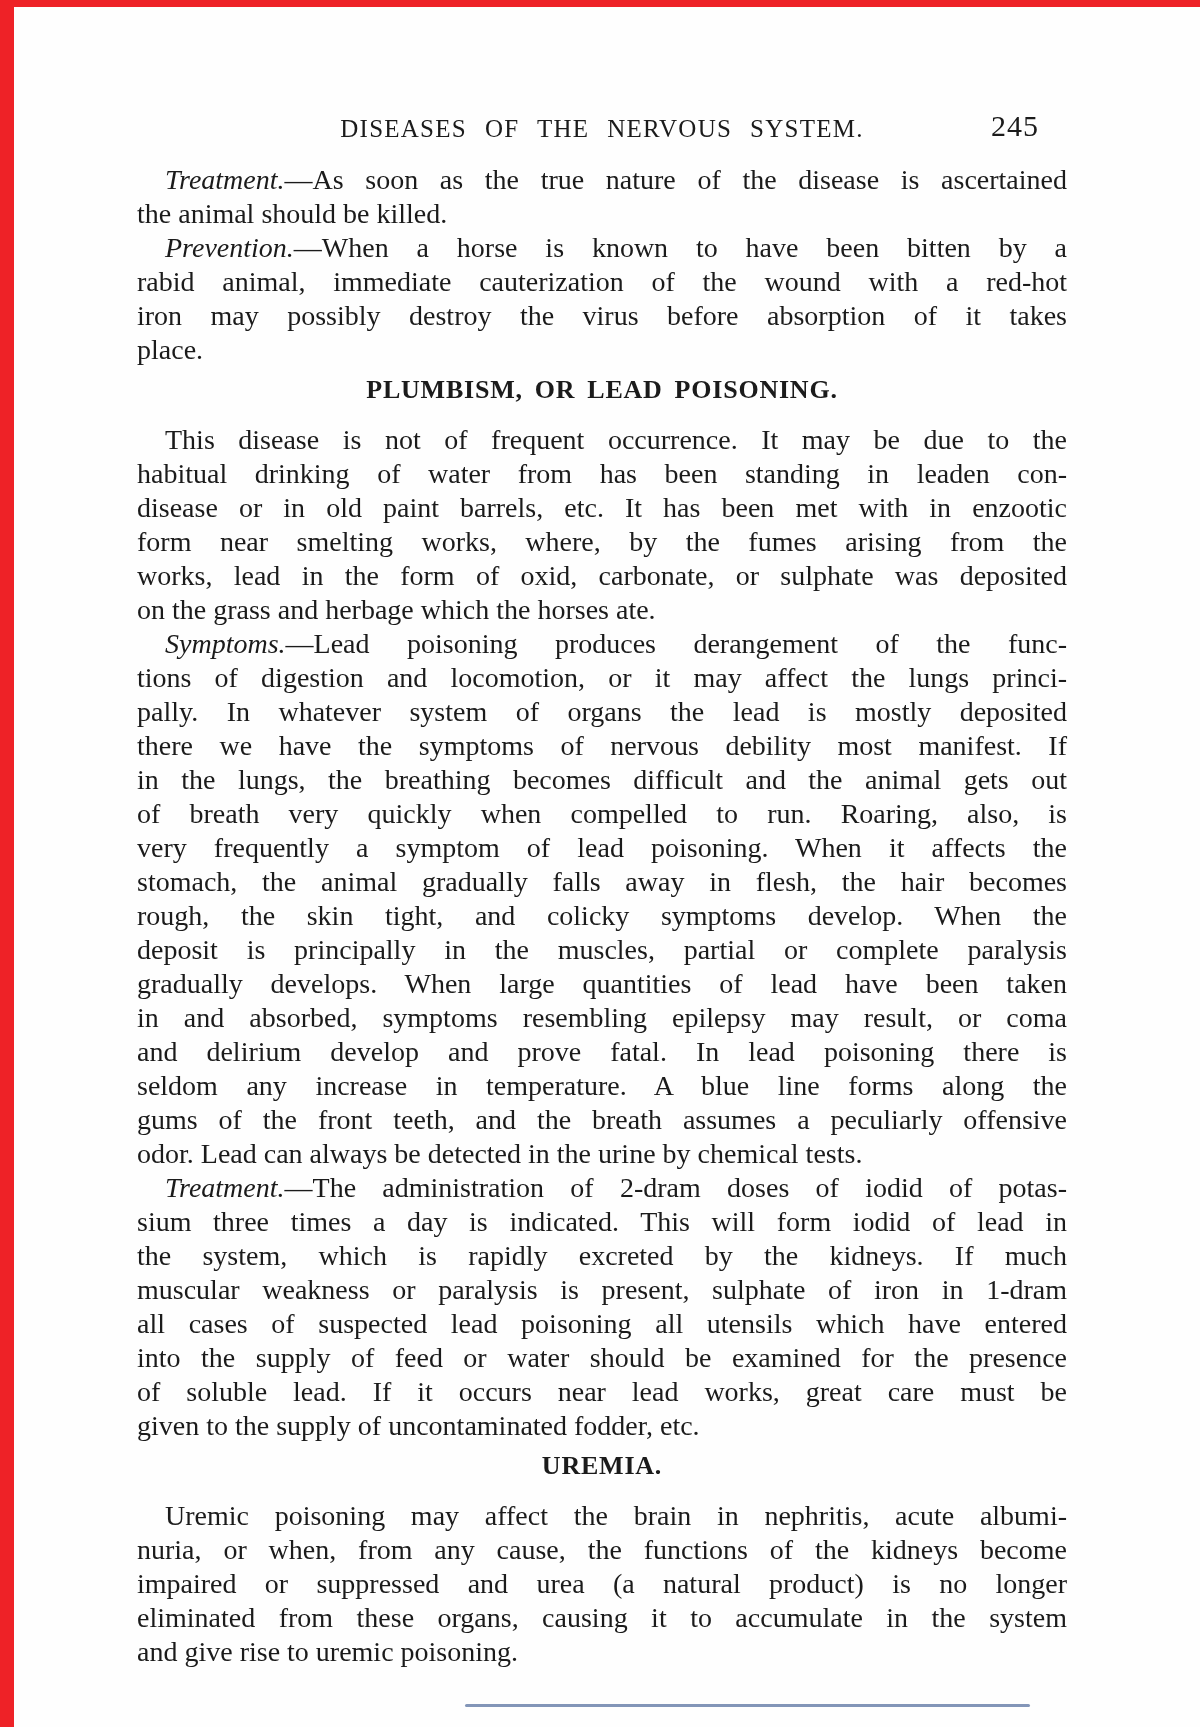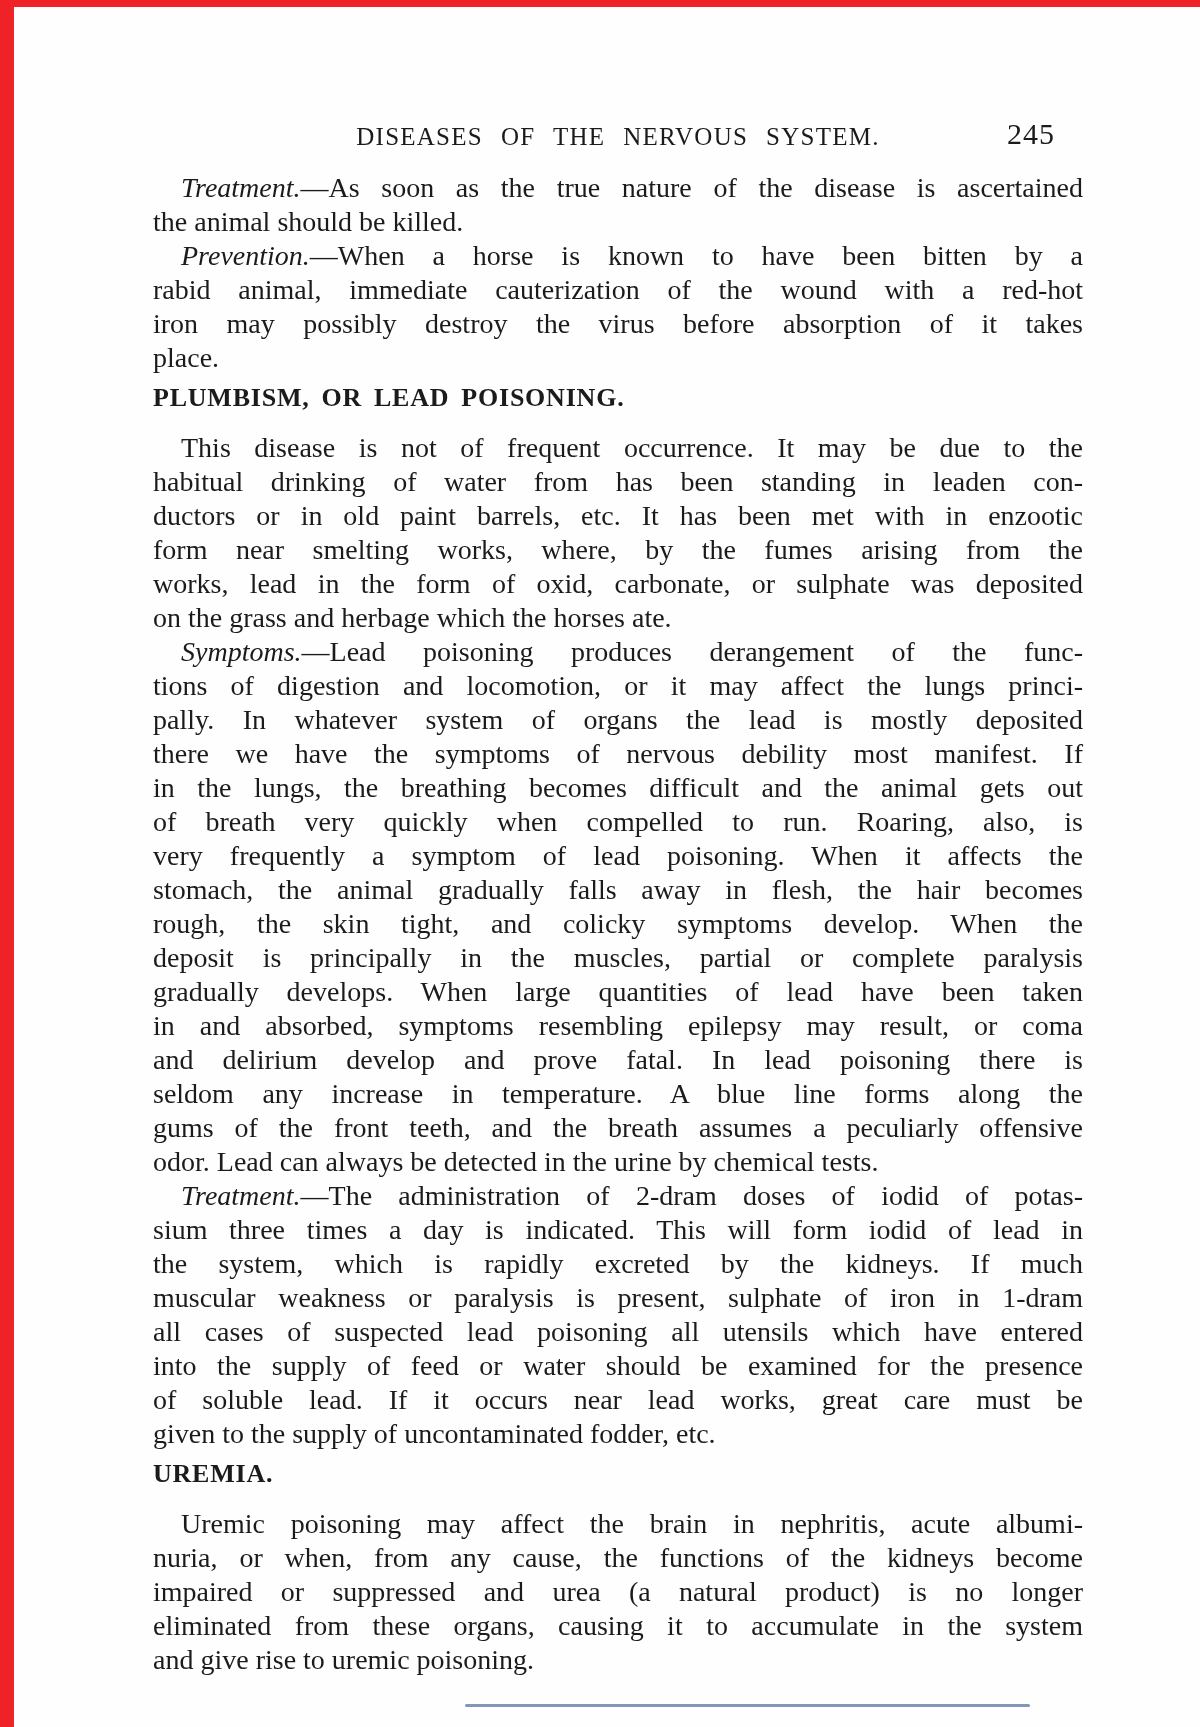--- a/index.html
+++ b/index.html
@@ -15,23 +15,22 @@
   .edge-left {
     position: absolute; left: 0; top: 0;
     width: 14px; height: 1727px;
   }
   .edge-top {
     position: absolute; left: 0; top: 0;
     width: 1200px; height: 7px;
   }
   .column {
     position: absolute;
-    left: 137px; top: 8px;
+    left: 137px; top: 0;
     width: 930px;
-    margin-left: 16px;
   }
   .running-head {
     position: relative;
     margin-top: 112px;
     height: 34px;
     font-size: 25px;
     line-height: 34px;
   }
   .rh-title {
     position: absolute; left: 0; right: 0;
@@ -52,21 +51,21 @@
   .line {
     height: 34px;
     line-height: 34px;
     text-align: justify;
     text-align-last: justify;
   }
   .line.last { text-align-last: auto; }
   .line.indent { text-indent: 28px; }
   .section-heading {
     font-weight: bold;
-    text-align: left;
+    text-align: center;
     font-size: 26px;
     line-height: 34px;
     margin: 6px 0 16px 0;
     letter-spacing: 0.03em;
     word-spacing: 0.18em;
   }
   .paragraph { margin: 0; font-family: Liberation Serif, serif; }
   .bottom-line {
     position: absolute;
     left: 465px; top: 1704px;
@@ -95,21 +94,21 @@
         <div class="paragraph">
           <div class="line indent"><i>Prevention.</i>—When a horse is known to have been bitten by a</div>
           <div class="line">rabid animal, immediate cauterization of the wound with a red-hot</div>
           <div class="line">iron may possibly destroy the virus before absorption of it takes</div>
           <div class="line last">place.</div>
         </div>
         <div class="section-heading">PLUMBISM, OR LEAD POISONING.</div>
         <div class="paragraph">
           <div class="line indent">This disease is not of frequent occurrence. It may be due to the</div>
           <div class="line">habitual drinking of water from has been standing in leaden con-</div>
-          <div class="line">ductors or in old paint barrels, etc. It has been met with in enzootic</div>
+          <div class="line">disease or in old paint barrels, etc. It has been met with in enzootic</div>
           <div class="line">form near smelting works, where, by the fumes arising from the</div>
           <div class="line">works, lead in the form of oxid, carbonate, or sulphate was deposited</div>
           <div class="line last">on the grass and herbage which the horses ate.</div>
         </div>
         <div class="paragraph">
           <div class="line indent"><i>Symptoms.</i>—Lead poisoning produces derangement of the func-</div>
           <div class="line">tions of digestion and locomotion, or it may affect the lungs princi-</div>
           <div class="line">pally. In whatever system of organs the lead is mostly deposited</div>
           <div class="line">there we have the symptoms of nervous debility most manifest. If</div>
           <div class="line">in the lungs, the breathing becomes difficult and the animal gets out</div>

